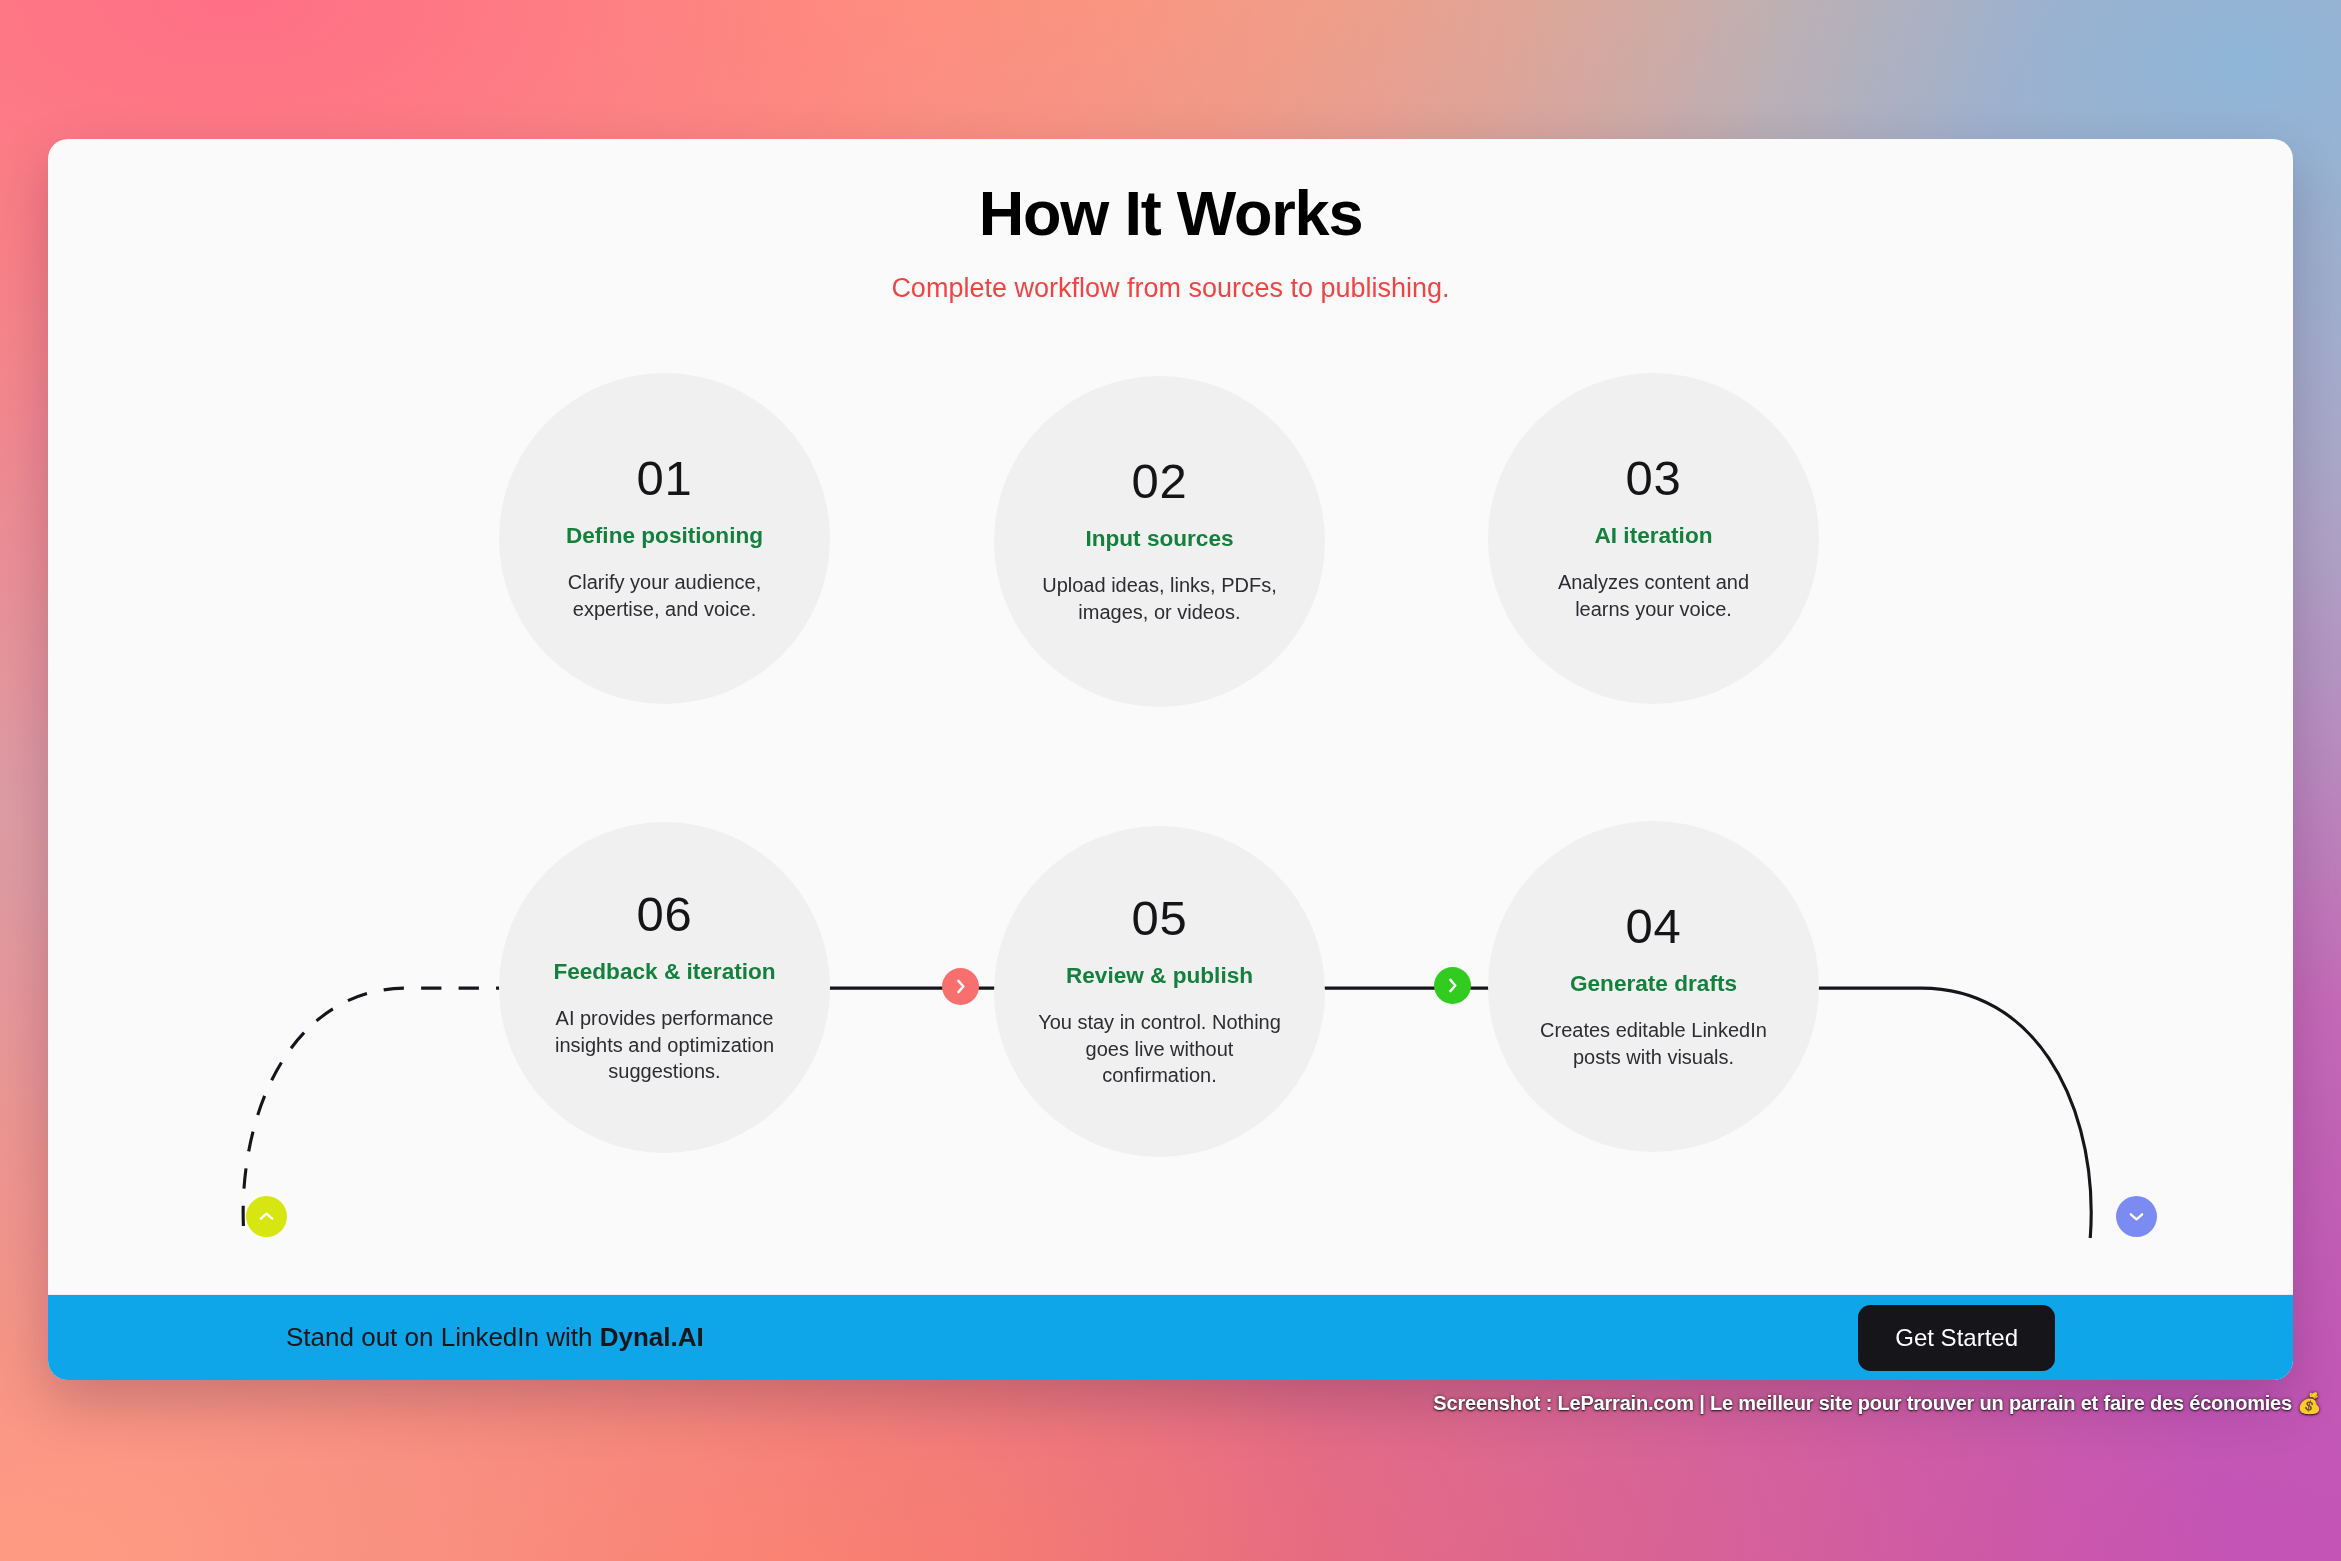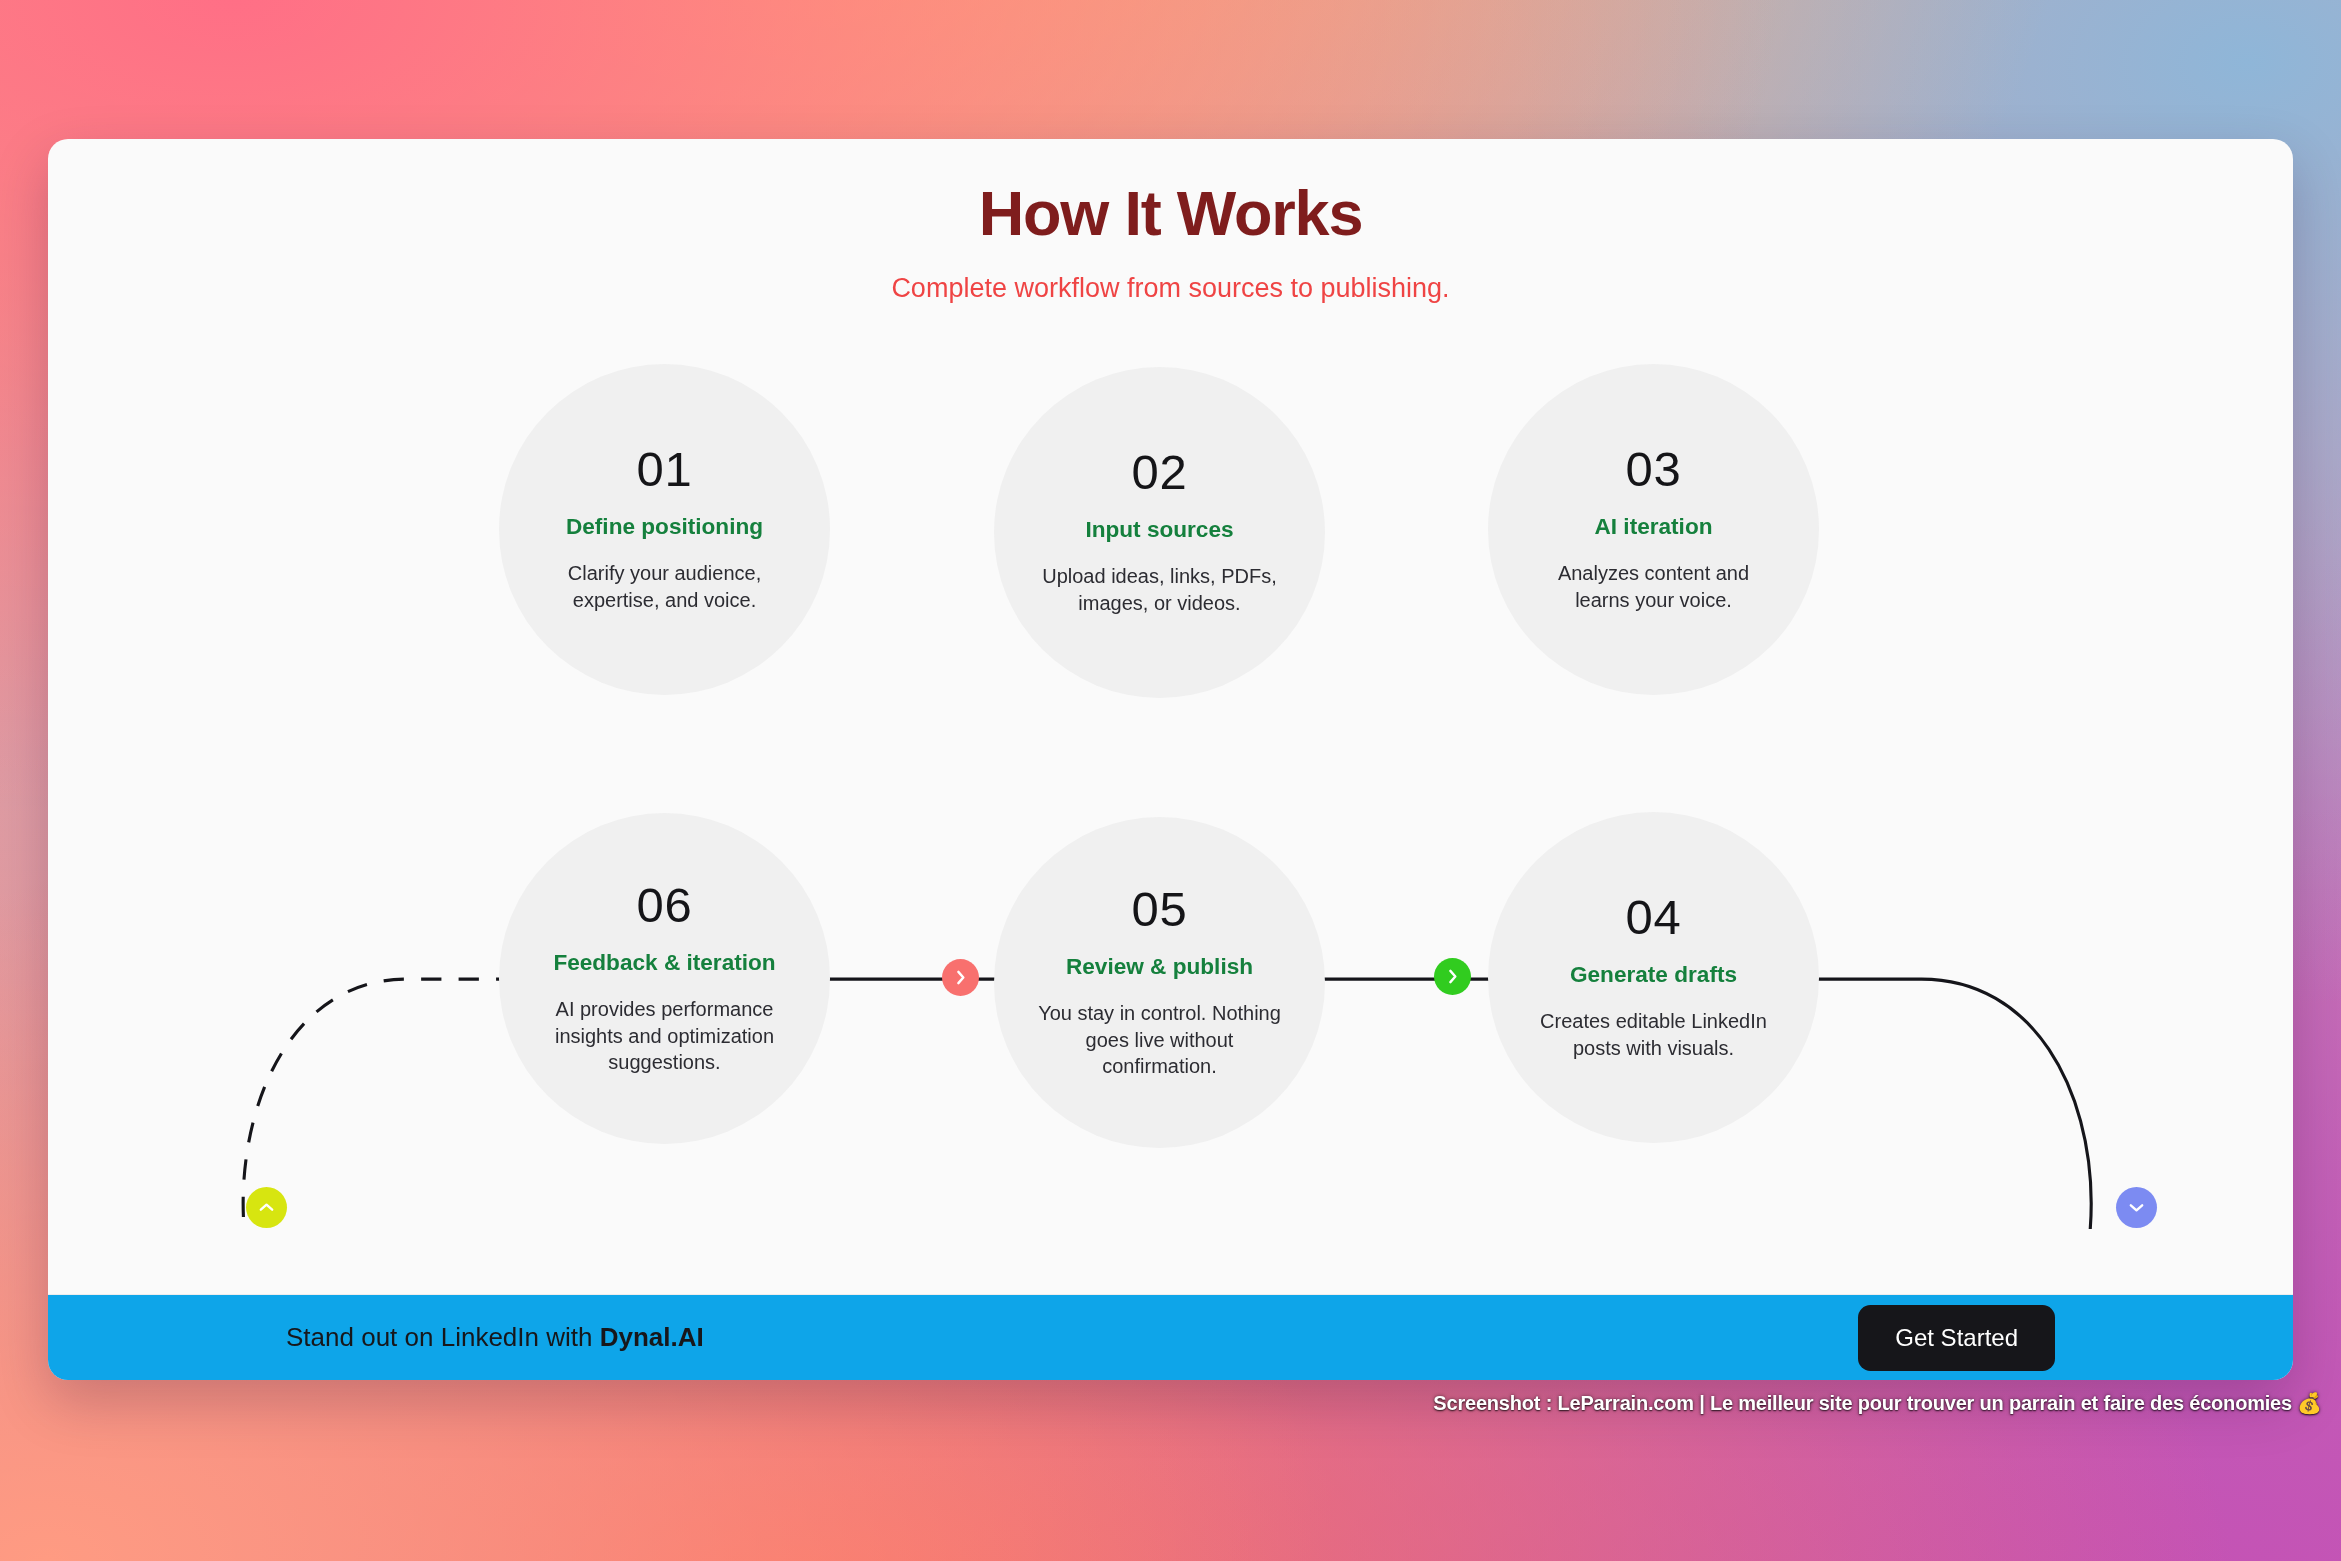--- a/index.html
+++ b/index.html
@@ -25,30 +25,30 @@
     width:2245px; height:1241px;
     background:#fafafa;
     border-radius:20px;
     box-shadow:0 22px 55px rgba(40,10,50,.22);
     overflow:hidden;
   }
 
   .header{ padding-top:41px; text-align:center; }
   .title{
     font-size:63px; font-weight:700; letter-spacing:-1.2px;
-    color:#7f1d1d; line-height:1.05;
+    color:#000000; line-height:1.05;
   }
   .subtitle{
     margin-top:26.5px;
     font-size:27px; font-weight:400; color:#ef4444;
   }
 
   
   .diagram{
-    position:absolute; left:0; top:153px;
+    position:absolute; left:0; top:162px;
     width:2245px; height:937px;
   }
   .diagram svg{ position:absolute; left:0; top:0; }
 
   .node{
     position:absolute;
     width:331px; height:331px;
     border-radius:50%;
     background:#f0f0f0;
     display:flex; flex-direction:column;

